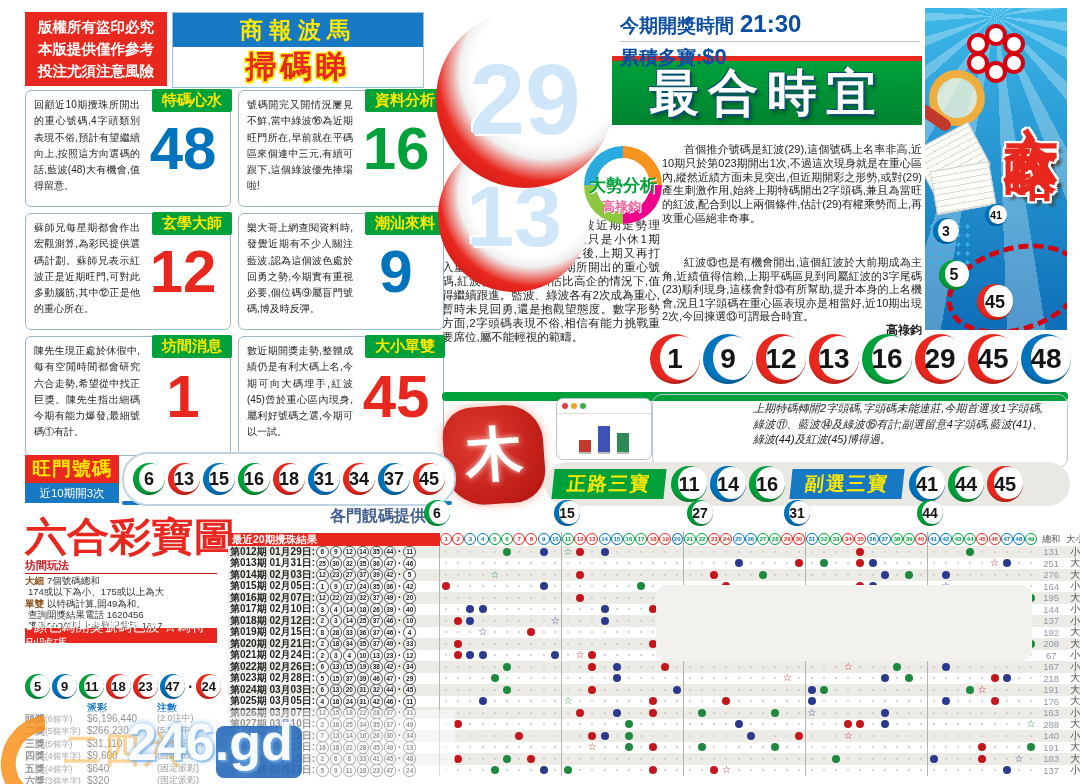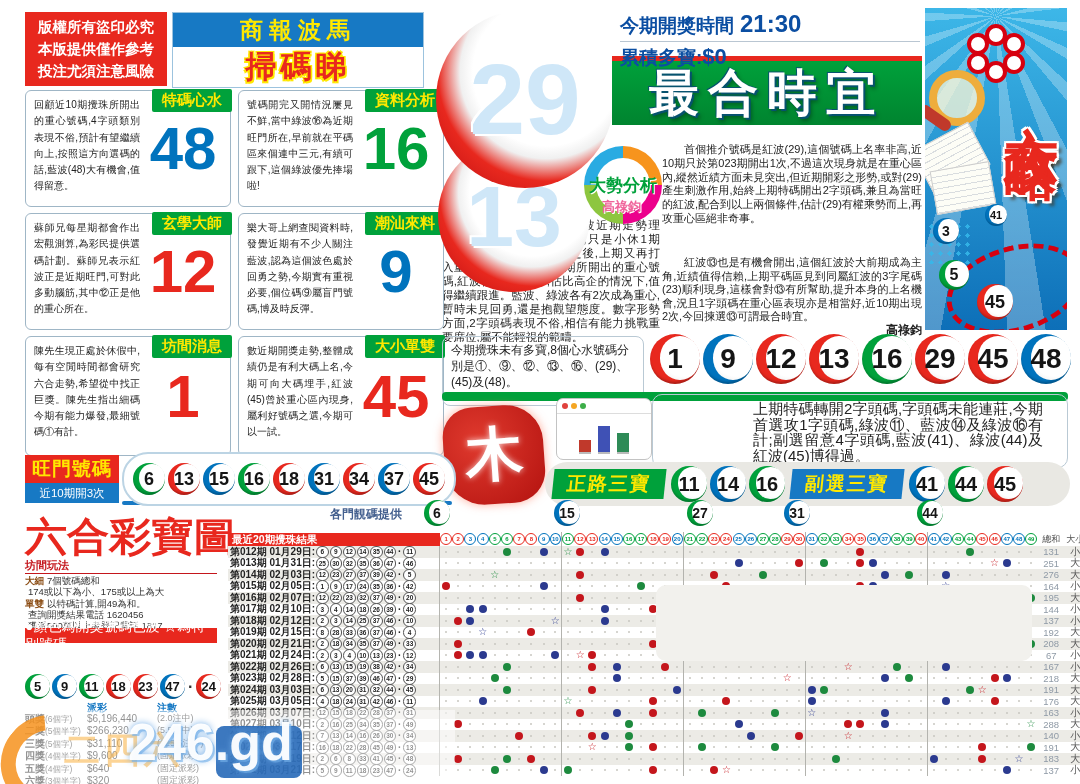--- a/index.html
+++ b/index.html
@@ -88,30 +88,30 @@
   .stamp span{color:#fff;font-size:58px;font-weight:900;text-shadow:0 0 6px rgba(255,255,255,.8);}
   .winicon{position:absolute;left:556px;top:398px;width:96px;height:62px;background:#fff;border:1.5px solid #c3c3c3;border-radius:7px;box-sizing:border-box;}
   .winicon .bar{height:14px;border-bottom:1px solid #ddd;display:flex;align-items:center;gap:3px;padding-left:5px;}
   .winicon .d{width:6px;height:6px;border-radius:50%;}
   .winicon .cols{display:flex;align-items:flex-end;gap:7px;justify-content:center;height:38px;padding-top:2px;}
   .winicon .col{width:12px;border-bottom:2px solid #bbb;}
   .speciallabels{position:absolute;left:660px;top:404px;width:86px;text-align:center;z-index:2;}
   .speciallabels .t{color:#1779c4;font-size:19px;font-weight:900;text-shadow:1px 1px 0 #fff;}
   .speciallabels .st{color:#ec4a8b;font-size:13px;font-weight:bold;margin-top:2px;}
   .specialbox{position:absolute;left:652px;top:394px;width:416px;height:74px;border:1.5px solid #b9c9d4;border-radius:10px;
-     box-sizing:border-box;padding:6px 24px 6px 100px;font-size:15px;line-height:15.5px;color:#222;text-align:justify;}
+     box-sizing:border-box;padding:6px 24px 6px 100px;font-size:11px;line-height:15.5px;color:#222;text-align:justify;font-style:italic;}
   .trio{position:absolute;left:545px;top:462px;width:525px;height:44px;background:#e9e8e3;border-radius:22px;
      display:flex;align-items:center;gap:6px;padding:0 8px;box-sizing:border-box;}
   .trio .tag{height:30px;display:flex;align-items:center;justify-content:center;font-size:19px;font-weight:900;color:#ffe800;
      padding:0 14px;transform:skewX(-6deg);letter-spacing:2px;white-space:nowrap;}
   .tag.g{background:#00a13b;} .tag.bl{background:#1779c4;}
   .trioballs{display:flex;gap:3px;}
 
   
-  .providelabel{position:absolute;left:330px;top:506px;font-size:12px;font-weight:bold;color:#44608f;z-index:3;}
+  .providelabel{position:absolute;left:330px;top:506px;font-size:16px;font-weight:bold;color:#44608f;z-index:3;}
   .provideballs{position:absolute;left:0;top:500px;width:1080px;height:28px;z-index:3;}
   .provideballs .ball{position:absolute;width:26px;height:26px;} .provideballs .ball b{font-size:14px;}
   .provideballs .ball:nth-child(1){left:424px;} .provideballs .ball:nth-child(2){left:554px;}
   .provideballs .ball:nth-child(3){left:687px;} .provideballs .ball:nth-child(4){left:784px;}
   .provideballs .ball:nth-child(5){left:917px;}
 
   
   .ttitle{position:absolute;left:25px;top:510px;width:192px;text-align:center;color:#e8281e;font-size:39px;font-weight:900;
      letter-spacing:0px;transform:scaleX(1.08);transform-origin:left;white-space:nowrap;}
   .trules{position:absolute;left:25px;top:558px;width:192px;font-size:9.5px;color:#333;}
@@ -300,21 +300,20 @@
       </span>
       <span class="ball" style="--c: #0073bd;">
         <b>37</b>
       </span>
       <span class="ball" style="--c: #e8281e;">
         <b>45</b>
       </span>
     </div>
   <div class="blueline"></div>
 
-  <div class="picksbox">今期攪珠未有多寶,8個心水號碼分別是①、⑨、⑫、⑬、⑯、(29)、(45)及(48)。</div>
   <div class="picksballs s50">
       <span class="ball" style="--c: #e8281e;">
         <b>1</b>
       </span>
       <span class="ball" style="--c: #0073bd;">
         <b>9</b>
       </span>
       <span class="ball" style="--c: #e8281e;">
         <b>12</b>
       </span>

